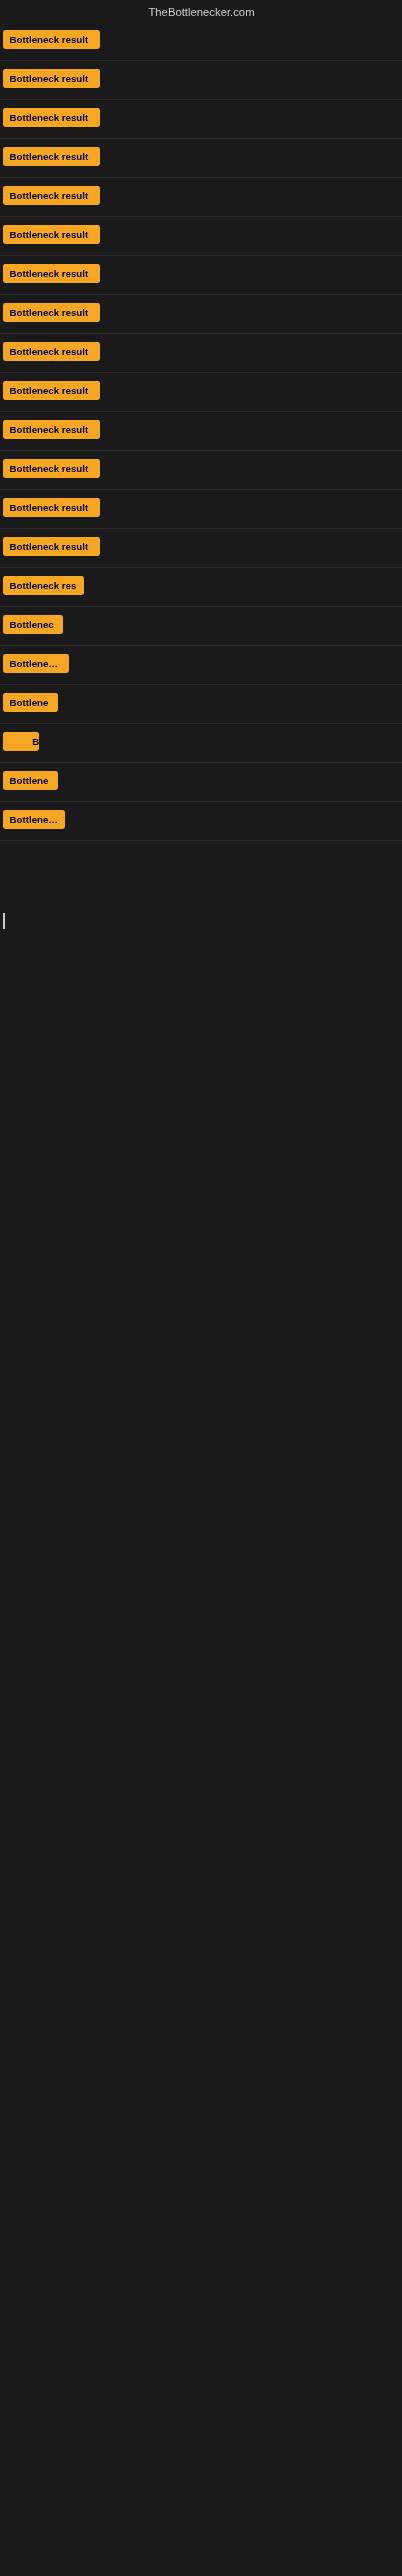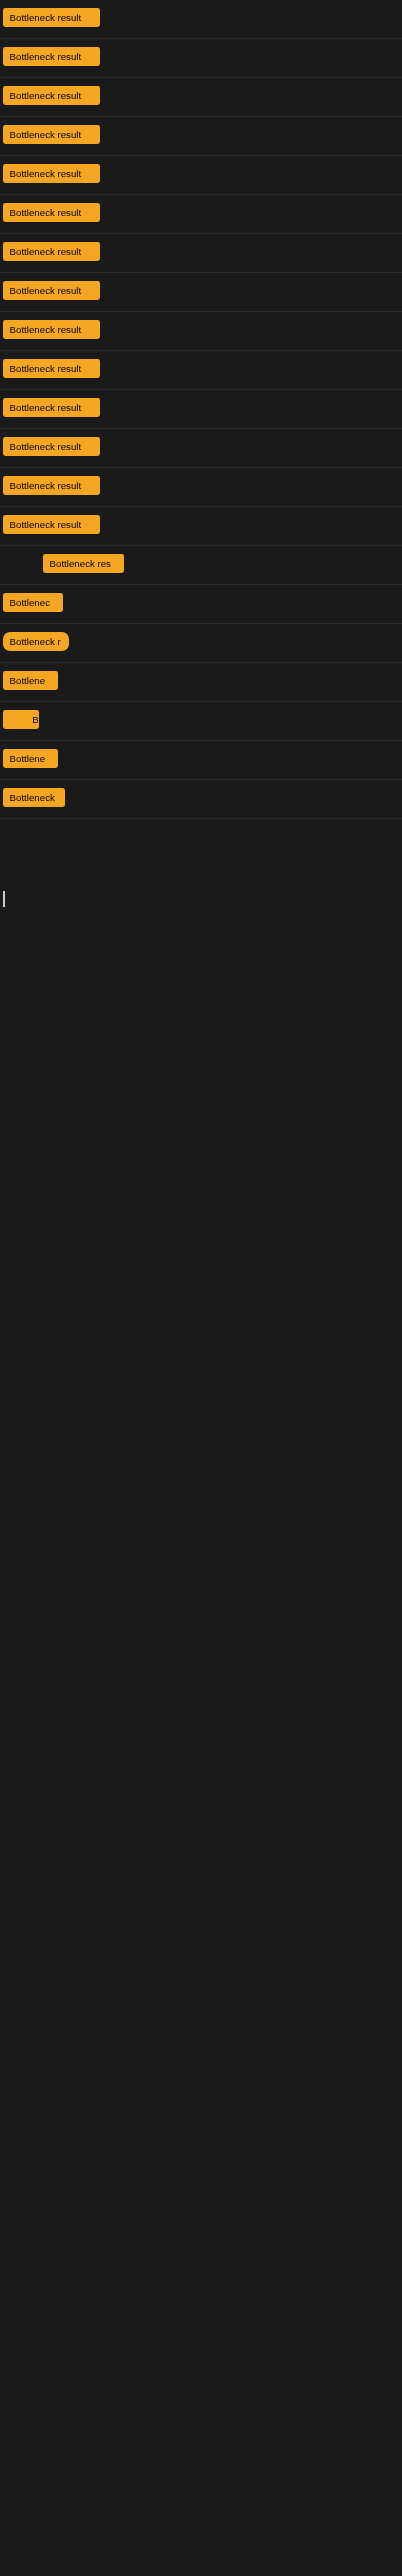--- a/index.html
+++ b/index.html
@@ -22,21 +22,21 @@
       color: #ccc;
       font-size: 11.3px;
       background-color: #1a1a1a;
     }
 
     .bottleneck-button {
       display: inline-block;
       background-color: #f5a623;
       color: #000;
       font-size: 9.7px;
-      font-weight: normal;
+      font-weight: bold;
       padding: 4px 6.4px;
       border-radius: 2.4px;
       cursor: pointer;
       white-space: nowrap;
       overflow: hidden;
       text-overflow: ellipsis;
     }
 
     .result-row {
       padding: 8px 0 8px 3.2px;
@@ -52,39 +52,42 @@
 
     .empty-section {
       height: 64px;
     }
   </style>
 </head>
 <body>
 
 <div>
 
+  <div class="site-header">
+    <span>TheBottlenecker.com</span>
+  </div>
 
   <div id="buttons-container">
   <div class="result-row"><span class="bottleneck-button" style="max-width: 97px; width: 97px;">Bottleneck result</span></div>
       <div class="result-row"><span class="bottleneck-button" style="max-width: 97px; width: 97px;">Bottleneck result</span></div>
       <div class="result-row"><span class="bottleneck-button" style="max-width: 97px; width: 97px;">Bottleneck result</span></div>
       <div class="result-row"><span class="bottleneck-button" style="max-width: 97px; width: 97px;">Bottleneck result</span></div>
       <div class="result-row"><span class="bottleneck-button" style="max-width: 97px; width: 97px;">Bottleneck result</span></div>
       <div class="result-row"><span class="bottleneck-button" style="max-width: 97px; width: 97px;">Bottleneck result</span></div>
       <div class="result-row"><span class="bottleneck-button" style="max-width: 97px; width: 97px;">Bottleneck result</span></div>
       <div class="result-row"><span class="bottleneck-button" style="max-width: 97px; width: 97px;">Bottleneck result</span></div>
       <div class="result-row"><span class="bottleneck-button" style="max-width: 97px; width: 97px;">Bottleneck result</span></div>
       <div class="result-row"><span class="bottleneck-button" style="max-width: 97px; width: 97px;">Bottleneck result</span></div>
       <div class="result-row"><span class="bottleneck-button" style="max-width: 97px; width: 97px;">Bottleneck result</span></div>
       <div class="result-row"><span class="bottleneck-button" style="max-width: 97px; width: 97px;">Bottleneck result</span></div>
       <div class="result-row"><span class="bottleneck-button" style="max-width: 97px; width: 97px;">Bottleneck result</span></div>
       <div class="result-row"><span class="bottleneck-button" style="max-width: 97px; width: 97px;">Bottleneck result</span></div>
-      <div class="result-row"><span class="bottleneck-button" style="max-width: 81px; width: 81px; margin-left: 40px;">Bottleneck res</span></div>
+      <div class="result-row"><span class="bottleneck-button" style="max-width: 81px; width: 81px;">Bottleneck res</span></div>
       <div class="result-row"><span class="bottleneck-button" style="max-width: 60px; width: 76px;">Bottlenec</span></div>
-      <div class="result-row"><span class="bottleneck-button" style="max-width: 66px; width: 66px; border-radius: 7px;">Bottleneck r</span></div>
+      <div class="result-row"><span class="bottleneck-button" style="max-width: 66px; width: 66px;">Bottleneck r</span></div>
       <div class="result-row"><span class="bottleneck-button" style="max-width: 55px; width: 55px;">Bottlene</span></div>
       <div class="result-row"><span class="bottleneck-button" style="max-width: 34px; width: 34px; padding-left: 29px;">Bott</span></div>
       <div class="result-row"><span class="bottleneck-button" style="max-width: 55px; width: 55px;">Bottlene</span></div>
       <div class="result-row"><span class="bottleneck-button" style="max-width: 63px; width: 62px;">Bottleneck</span></div>
     </div>
 
   <div class="empty-section"></div>
 
   <div class="cursor-line"></div>
 

